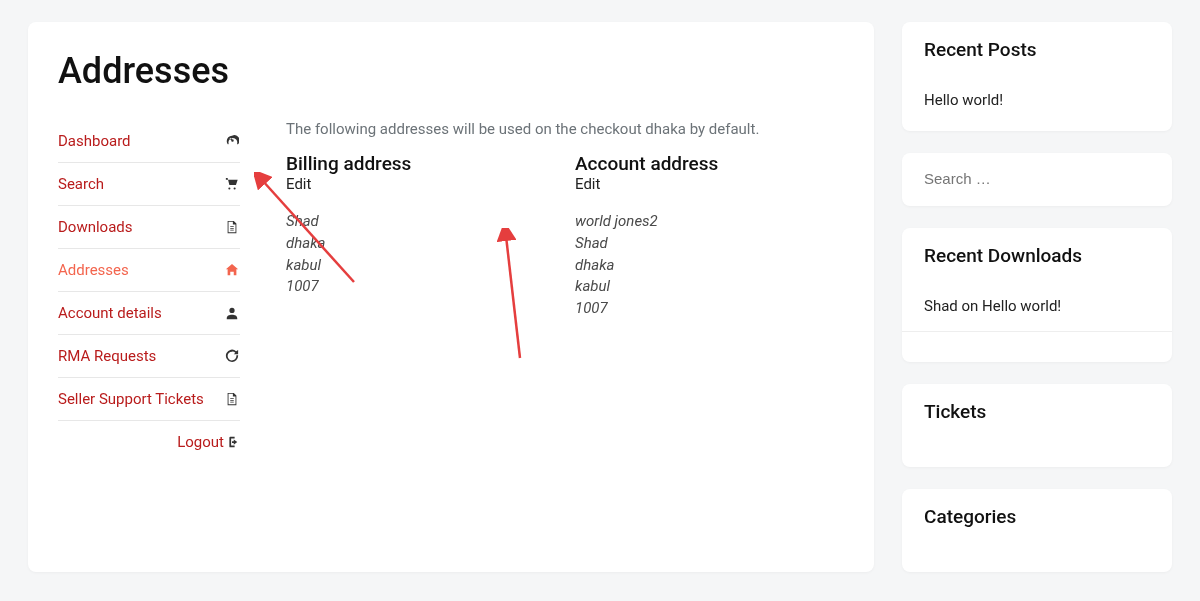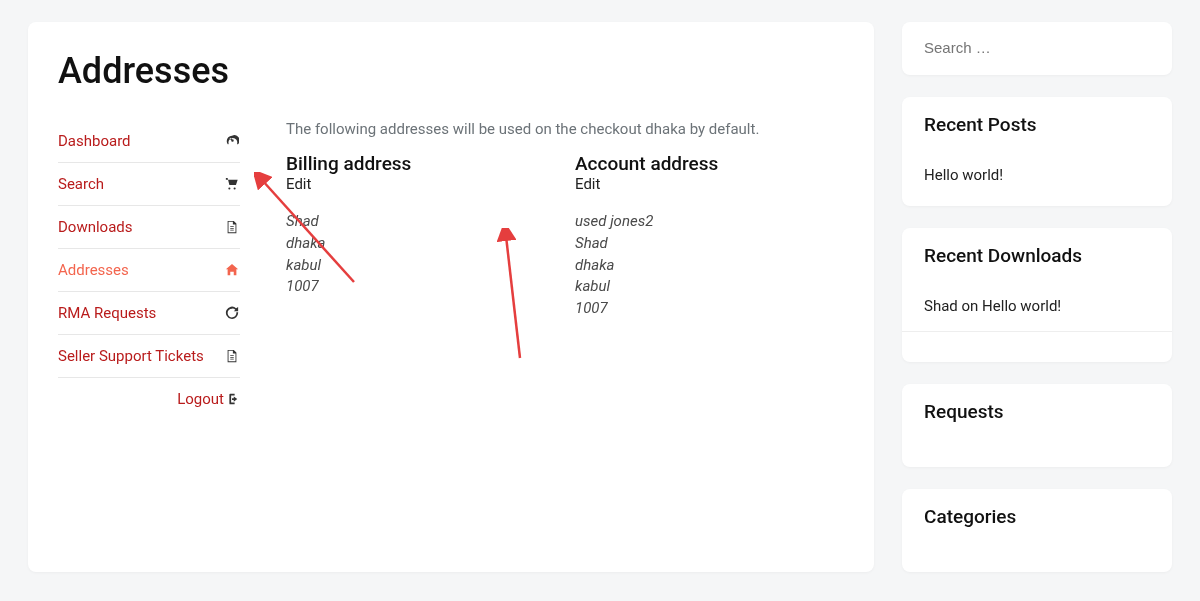--- a/index.html
+++ b/index.html
@@ -163,20 +163,28 @@
         </a>
         <a class="nav-item active">
           <span>Addresses</span>
           <span class="nav-icon">
               <svg viewBox="0 0 16 16">
                 <path fill="#f3654e" d="M8 1l7 6h-2v7h-3v-4H6v4H3V7H1l7-6z"></path>
               </svg>
             </span>
         </a>
         <a class="nav-item">
+          <span>Account details</span>
+          <span class="nav-icon">
+              <svg viewBox="0 0 16 16">
+                <path fill="#333" d="M8 8a3 3 0 100-6 3 3 0 000 6zm-6 6c0-2.8 2.7-4 6-4s6 1.2 6 4v1H2v-1z"></path>
+              </svg>
+            </span>
+        </a>
+        <a class="nav-item">
           <span>RMA Requests</span>
           <span class="nav-icon">
               <svg viewBox="0 0 16 16">
                 <path fill="#333" d="M8 3a5 5 0 104.9 4H15a7 7 0 11-2.3-4.5L15 1v5h-5l1.8-1.8A5 5 0 008 3z"></path>
               </svg>
             </span>
         </a>
         <a class="nav-item">
           <span>Seller Support Tickets</span>
           <span class="nav-icon">
@@ -211,21 +219,21 @@
               <div>1007</div>
             </div>
           </div>
 
           <div class="addr-col">
             <div class="addr-head">
               <h2>Account address</h2>
               <a class="addr-edit">Edit</a>
             </div>
             <div class="addr-body">
-              <div>used jones2</div>
+              <div>world jones2</div>
               <div>Shad</div>
               <div>dhaka</div>
               <div>kabul</div>
               <div>1007</div>
             </div>
           </div>
         </div>
 
         <div class="arrow arrow1">
           <svg width="120" height="120">
@@ -245,41 +253,41 @@
                 </marker>
               </defs>
               <line x1="40" y1="130" x2="26" y2="8" stroke="#e53e3e" stroke-width="2.5" marker-end="url(#ah2)"></line>
             </svg>
         </div>
       </div>
     </div>
   </div>
 
   <div class="rightcol">
+    <div class="card widget">
+      <h3>Recent Posts</h3>
+      <div class="widget-item">Hello world!</div>
+    </div>
+
     <div class="card widget widget-search">
       <input type="text" placeholder="Search …" style="">
-    </div>
-
-    <div class="card widget">
-      <h3>Recent Posts</h3>
-      <div class="widget-item">Hello world!</div>
     </div>
 
     <div class="card widget">
       <h3>Recent Downloads</h3>
       <div class="widget-item">
         <span>Shad</span>
         <span>on</span>
         <span>Hello world!</span>
       </div>
       <div class="widget-sep"></div>
     </div>
 
     <div class="card widget">
-      <h3>Requests</h3>
+      <h3>Tickets</h3>
     </div>
 
     <div class="card widget">
       <h3>Categories</h3>
 
     </div>
   </div>
 </div>
 
 </body></html>

